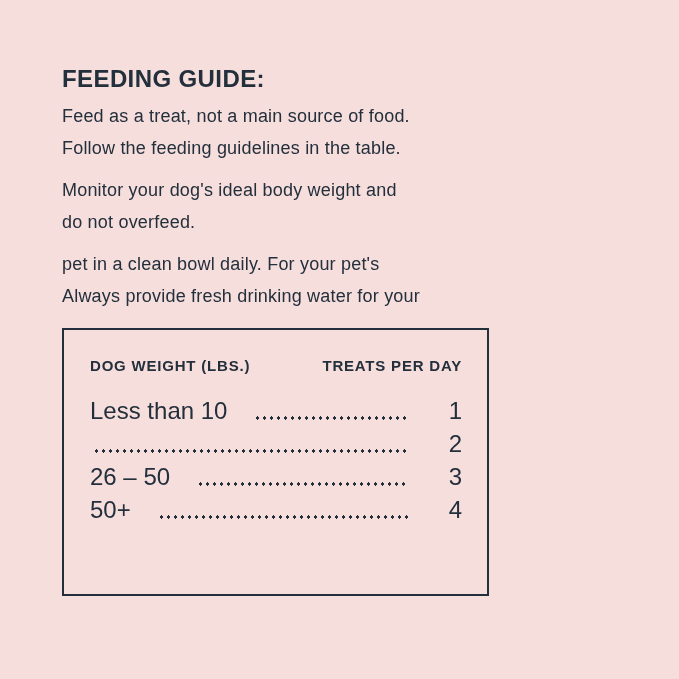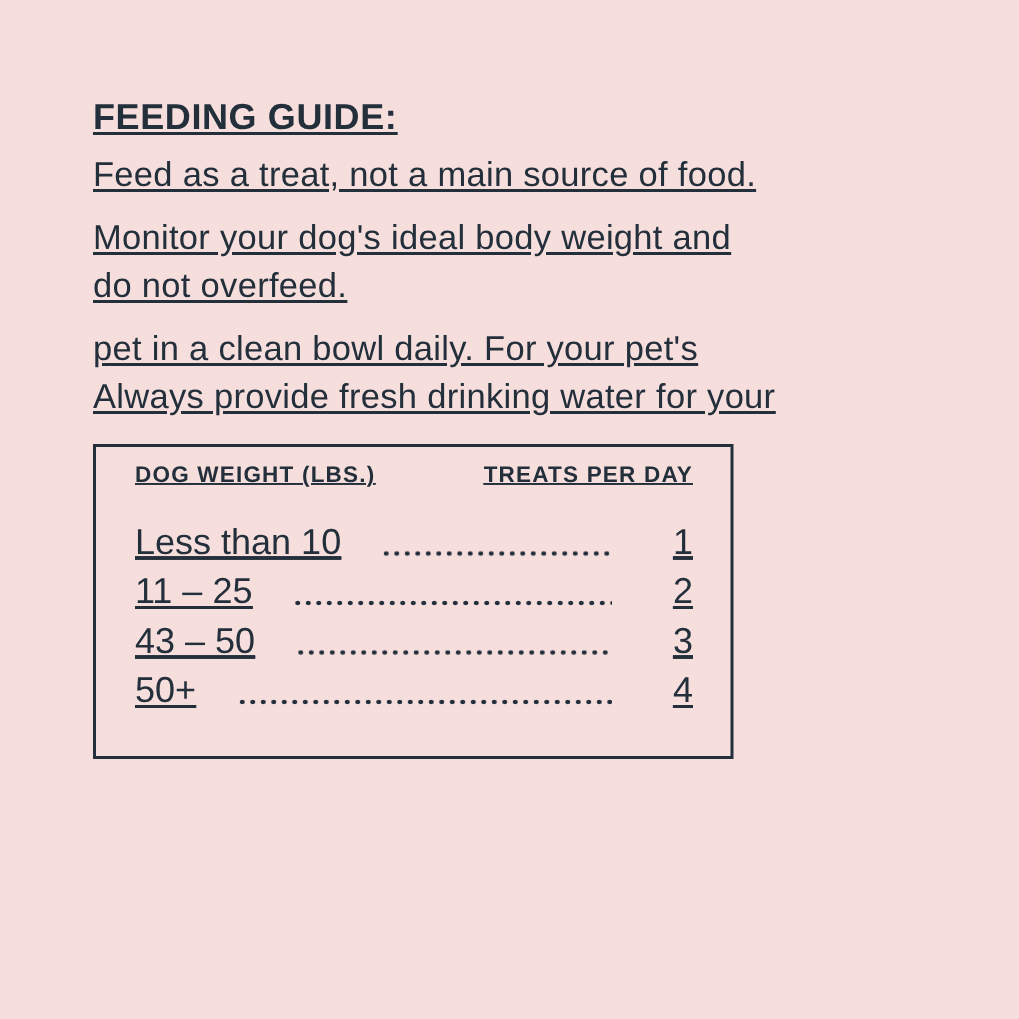--- a/index.html
+++ b/index.html
@@ -1,19 +1,19 @@
 <!DOCTYPE html>
 <html style="--background: #f6dedd; --ink: #232f3b;"><head>
 <meta charset="utf-8">
 <style>
   :root {
     --background: #f6dedd;
     --ink: #232f3b;
   }
-  * { margin: 0; padding: 0; box-sizing: border-box; text-decoration: underline; }
+  * { margin: 0; padding: 0; box-sizing: border-box; }
   html, body {
     width: 679px; height: 679px;
     font-family: "Liberation Sans", sans-serif;
   }
   .canvas {
     position: relative;
     width: 679px; height: 679px;
     background: var(--background);
     color: var(--ink);
     overflow: hidden;
@@ -24,32 +24,32 @@
     width: 510px;
   }
   .heading {
     font-size: 24px;
     font-weight: bold;
     letter-spacing: 0.4px;
     line-height: 26px;
     margin-bottom: 8px;
   }
   .para {
-    font-size: 23px;
+    font-size: 18px;
     line-height: 32px;
     letter-spacing: 0.2px;
     margin-bottom: 10px;
   }
   .line { display: block; }
   .feeding-table {
     margin-top: 16px;
     width: 427px;
-    height: 210px;
+    height: 268px;
     border: 2px solid var(--ink);
-    padding: 9px 25px 21px 26px;
+    padding: 26px 25px 21px 26px;
   }
   .table-header {
     display: flex;
     justify-content: space-between;
     align-items: baseline;
     font-size: 15px;
     font-weight: bold;
     letter-spacing: 0.8px;
     line-height: 20px;
     margin-bottom: 18px;
@@ -80,20 +80,21 @@
 </head>
 <body>
 
 <div class="canvas">
   <div class="content">
 
     <div class="heading">FEEDING GUIDE:</div>
 
     <p class="para">
       <span class="line">Feed as a treat, not a main source of food.</span>
+      <span class="line">Follow the feeding guidelines in the table.</span>
     </p>
 
     <p class="para">
       <span class="line">Monitor your dog's ideal body weight and</span>
       <span class="line">do not overfeed.</span>
     </p>
 
     <p class="para">
       <span class="line">pet in a clean bowl daily. For your pet's</span>
       <span class="line">Always provide fresh drinking water for your</span>
@@ -105,27 +106,26 @@
         <span>TREATS PER DAY</span>
       </div>
 
       <div class="table-row">
         <span class="row-label">Less than 10</span>
         <span class="dots"></span>
         <span class="row-value">1</span>
       </div>
 
       <div class="table-row">
-        <span class="row-label">11 – 25</span>
         <span class="dots"></span>
         <span class="row-value">2</span>
       </div>
 
       <div class="table-row">
-        <span class="row-label">43 – 50</span>
+        <span class="row-label">26 – 50</span>
         <span class="dots"></span>
         <span class="row-value">3</span>
       </div>
 
       <div class="table-row">
         <span class="row-label">50+</span>
         <span class="dots"></span>
         <span class="row-value">4</span>
       </div>
     </div>

